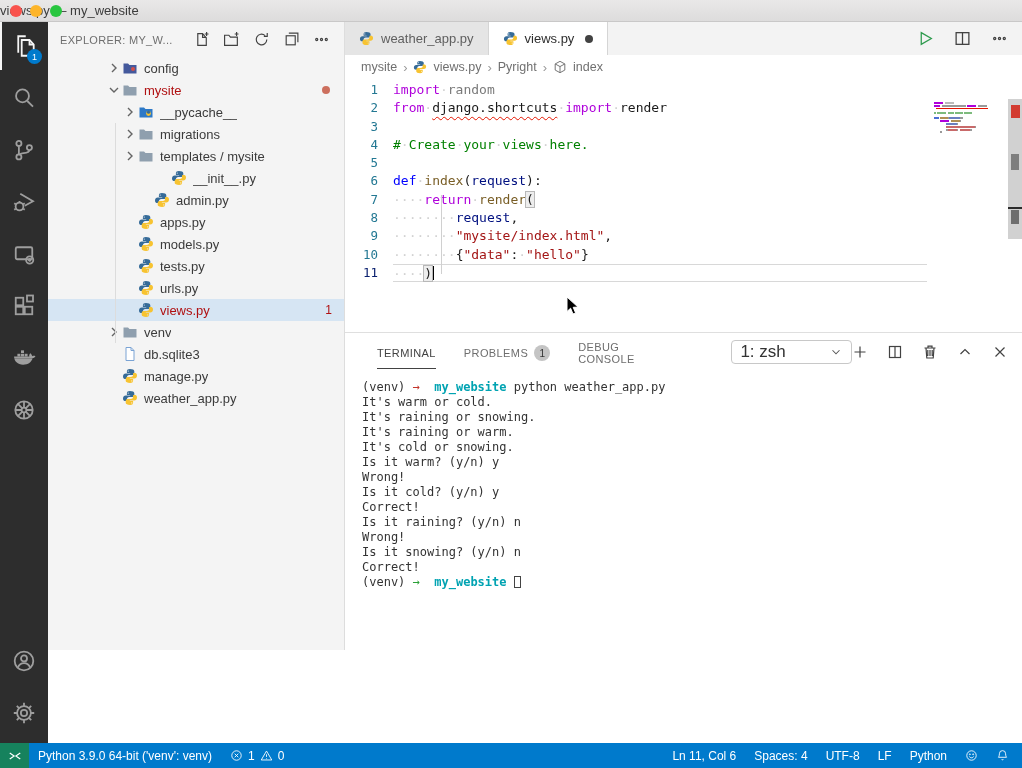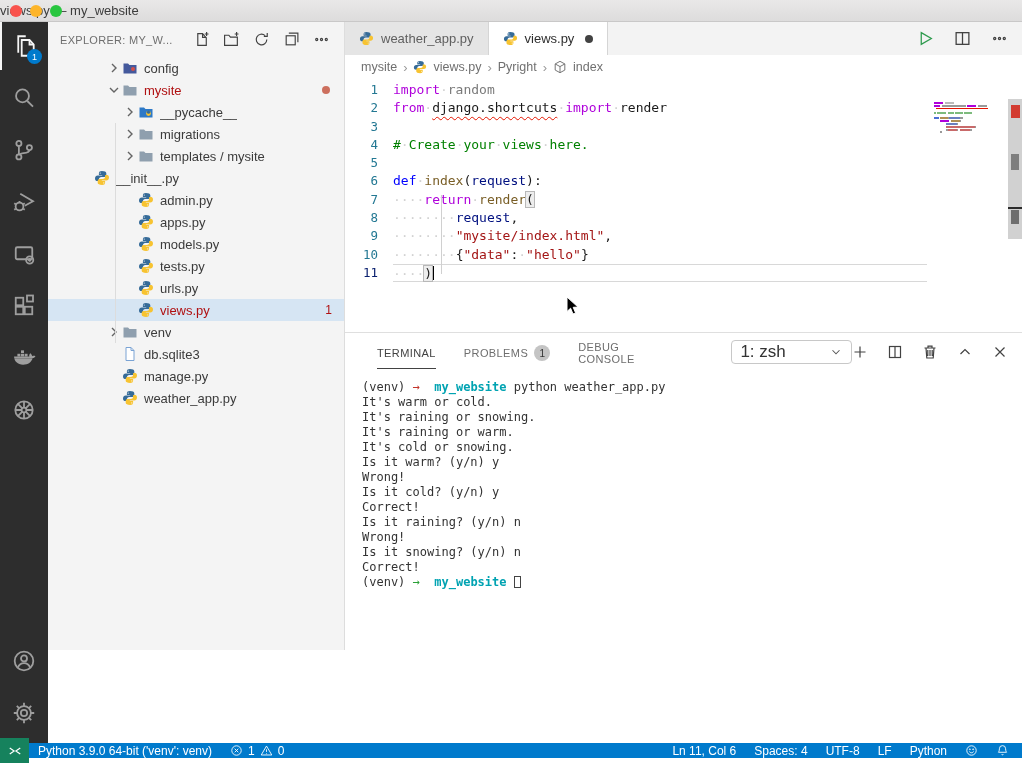--- a/index.html
+++ b/index.html
@@ -117,21 +117,21 @@
   #panel-actions svg { width:16px; height:16px; stroke:#424242; fill:none; stroke-width:1.2; cursor:pointer; }
   #terminal-body { padding:9px 0 0 17px; font-family:"DejaVu Sans Mono",monospace;
     font-size:12px; line-height:15px; color:#333; cursor:text; }
   .tline { white-space:pre; }
   .tk-red { color:#c3342b; } .tk-grn { color:#2aa036; }
   .tk-cyan { color:#00a3b2; font-weight:bold; }
   .hollow-cursor { display:inline-block; width:7px; height:12px; border:1px solid #444;
     vertical-align:-2px; }
 
   
-  #statusbar { position:absolute; left:0; top:743px; width:1022px; height:15px;
+  #statusbar { position:absolute; left:0; top:743px; width:1022px; height:25px;
     background:#007acc; color:#fff; font-size:12px; display:flex; align-items:center; }
   #remote-ind { width:29px; height:25px; background:#16825d; display:flex;
     align-items:center; justify-content:center; cursor:pointer; }
   #remote-ind svg { width:14px; height:14px; stroke:#fff; stroke-width:1.4; fill:none; }
   .sb-item { display:flex; align-items:center; gap:5px; padding:0 9px; height:25px; cursor:pointer; }
   .sb-item svg { width:13px; height:13px; stroke:#fff; fill:none; stroke-width:1.1; }
   #sb-right { margin-left:auto; display:flex; align-items:center; padding-right:4px; }
 
   
   #mouse-pointer { position:absolute; left:566px; top:296px; width:14px; height:20px; pointer-events:none; z-index:99; }
@@ -301,29 +301,29 @@
       </div>
       <div class="trow" style="padding-left: 74px;">
         <span class="chev"><svg viewBox="0 0 16 16">
             <path d="M6 4l4 4-4 4"></path>
           </svg></span>
         <span class="ticon"><svg viewBox="0 0 16 16">
             <path fill="#8f9fae" d="M1.5 3.5h4.5L7.5 5h7v8.5h-13z"></path>
           </svg></span>
         <span class="tlabel">templates / mysite</span>
       </div>
-      <div class="trow" style="padding-left: 30px;">
+      <div class="trow" style="padding-left: 107px;">
         <span class="chev"></span>
         <span class="ticon"><svg viewBox="0 0 16 16" width="100%" height="100%">
             <path fill="#366b98" d="M7.9 1C6 1 4.9 1.8 4.9 3.2V5h3.3v.6H3.6C2.2 5.6 1 6.6 1 8.5S2.1 11 3.4 11h1.5V9.2c0-1.3 1-2.3 2.3-2.3h3.2c1.1 0 1.9-.9 1.9-2V3.2C12.3 1.9 10.6 1 7.9 1zM6.2 2.5c.3 0 .6.3.6.6s-.3.6-.6.6-.6-.3-.6-.6.3-.6.6-.6z"></path>
             <path fill="#f7c331" d="M8.1 15c1.9 0 3-.8 3-2.2V11H7.8v-.6h4.6c1.4 0 2.6-1 2.6-2.9S13.9 5 12.6 5h-1.5v1.8c0 1.3-1 2.3-2.3 2.3H5.6c-1.1 0-1.9.9-1.9 2v1.7C3.7 14.1 5.4 15 8.1 15zm1.7-1.5c-.3 0-.6-.3-.6-.6s.3-.6.6-.6.6.3.6.6-.3.6-.6.6z"></path>
           </svg></span>
         <span class="tlabel">__init__.py</span>
       </div>
-      <div class="trow" style="padding-left: 74px;">
+      <div class="trow" style="padding-left: 74px; margin-left: 16px;">
         <span class="chev"></span>
         <span class="ticon"><svg viewBox="0 0 16 16" width="100%" height="100%">
             <path fill="#366b98" d="M7.9 1C6 1 4.9 1.8 4.9 3.2V5h3.3v.6H3.6C2.2 5.6 1 6.6 1 8.5S2.1 11 3.4 11h1.5V9.2c0-1.3 1-2.3 2.3-2.3h3.2c1.1 0 1.9-.9 1.9-2V3.2C12.3 1.9 10.6 1 7.9 1zM6.2 2.5c.3 0 .6.3.6.6s-.3.6-.6.6-.6-.3-.6-.6.3-.6.6-.6z"></path>
             <path fill="#f7c331" d="M8.1 15c1.9 0 3-.8 3-2.2V11H7.8v-.6h4.6c1.4 0 2.6-1 2.6-2.9S13.9 5 12.6 5h-1.5v1.8c0 1.3-1 2.3-2.3 2.3H5.6c-1.1 0-1.9.9-1.9 2v1.7C3.7 14.1 5.4 15 8.1 15zm1.7-1.5c-.3 0-.6-.3-.6-.6s.3-.6.6-.6.6.3.6.6-.3.6-.6.6z"></path>
           </svg></span>
         <span class="tlabel">admin.py</span>
       </div>
       <div class="trow" style="padding-left: 74px;">
         <span class="chev"></span>
         <span class="ticon"><svg viewBox="0 0 16 16" width="100%" height="100%">

